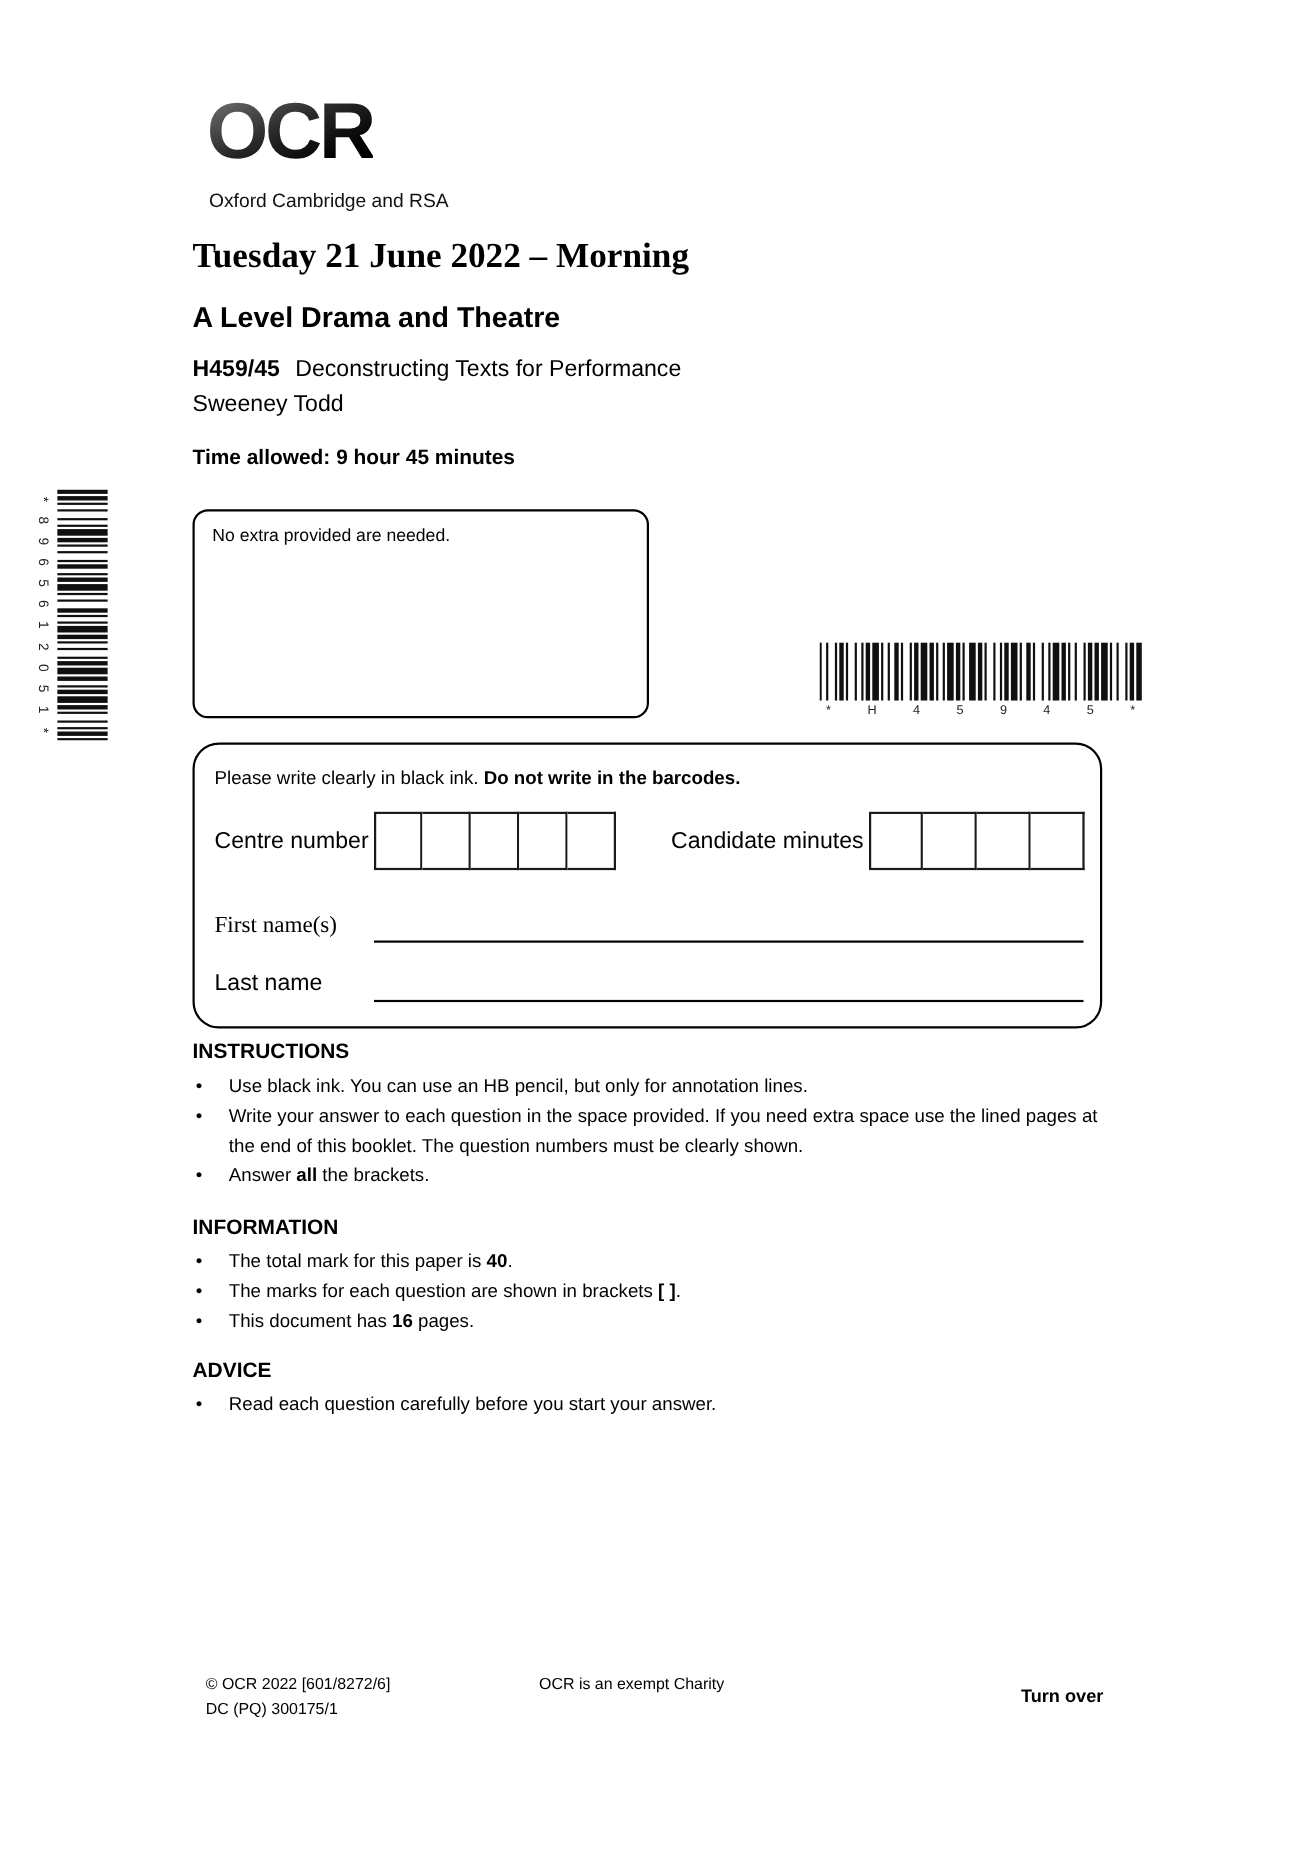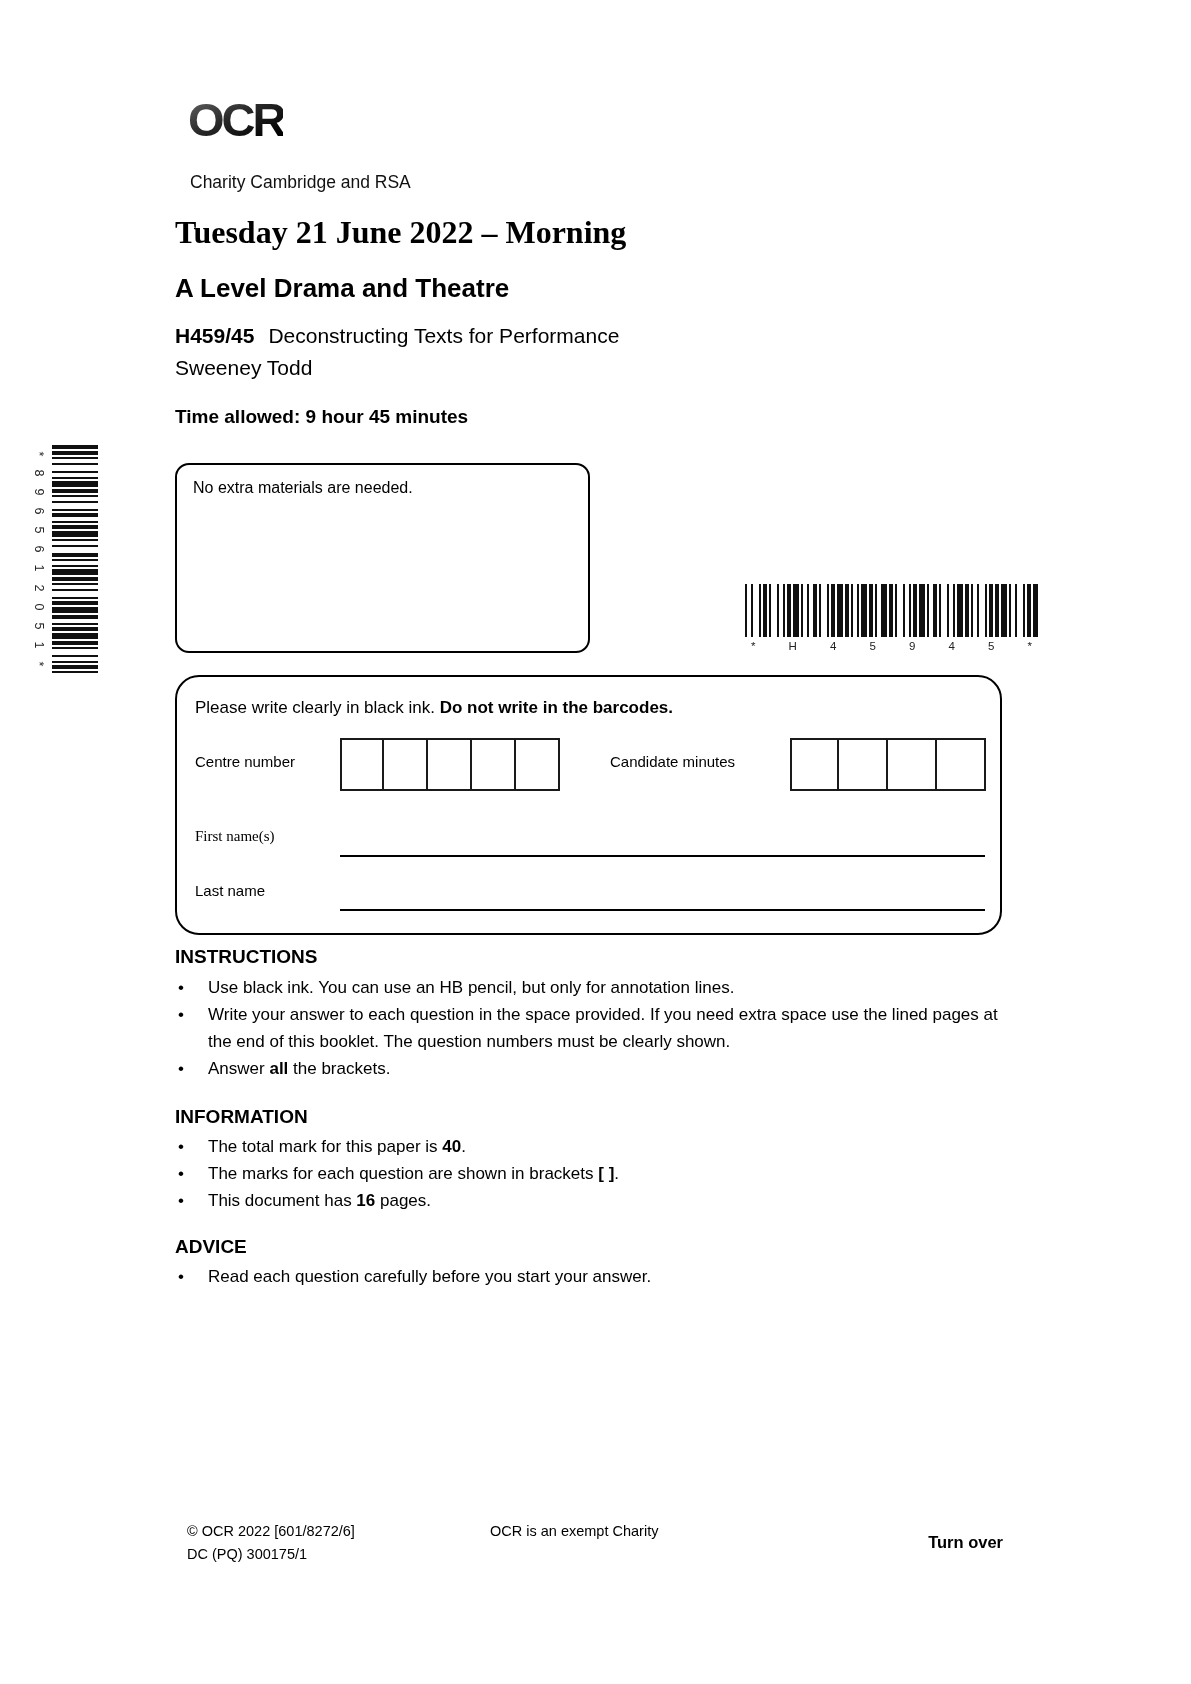--- a/index.html
+++ b/index.html
@@ -6,21 +6,21 @@
   html,body { background:#e8e8e8; }
   .page {
     position:relative; width:1191px; height:1684px; background:#ffffff;
     font-family:"Liberation Sans", sans-serif; color:#000; overflow:hidden;
     margin:0 auto;
   }
   .abs { position:absolute; }
 
   
   .logo-text {
-    font-size:47px; font-weight:bold; letter-spacing:-3px; line-height:72px;
+    font-size:72px; font-weight:bold; letter-spacing:-3px; line-height:72px;
     color:#161616;
     background:linear-gradient(155deg,#7a7a7a 0%,#2a2a2a 45%,#000 80%);
     -webkit-background-clip:text; background-clip:text;
     -webkit-text-fill-color:transparent;
   }
   .logo-tagline { font-size:17.5px; color:#111; }
 
   .title       { font-size:32px; font-weight:bold;font-family:Liberation Serif, serif; }
   .subtitle    { font-size:26px; font-weight:bold; }
   .codeline    { font-size:21px; }
@@ -28,21 +28,21 @@
   .subj2       { font-size:21px; }
   .time        { font-size:19px; font-weight:bold; }
 
   .roundbox { border:2.5px solid #000; background:#fff; }
   .materials-box { border-radius:14px; padding:14px 16px; font-size:16px; }
   .cand-box { border-radius:24px; }
 
   .ink-line { font-size:17px; }
   .ink-line .b { font-weight:bold; }
 
-  .field-label { font-size:15px;text-align:right; }
+  .field-label { font-size:21px;text-align:right; }
   .cellrow { display:flex; }
   .cell { width:44px; height:53px; border:2px solid #1a1a1a; border-left:none; background:#fff; }
   .cell:first-child { border-left:2px solid #1a1a1a; }
   .cell.wide { width:49px; }
   .writeline { height:0; border-bottom:2px solid #000; }
 
   .sect-head { font-size:19px; font-weight:bold; }
   .blist { font-size:17px; line-height:27px; }
   .blist .li { display:flex; }
   .blist .dot { width:30px; flex:0 0 30px; }
@@ -65,21 +65,21 @@
 
   .footer-small { font-size:14.5px; line-height:23px; }
   .turnover { font-size:16.5px; font-weight:bold; }
 </style>
 </head>
 <body>
 
 <div class="page">
 
   <div class="abs logo-text" style="left:188px; top:84px;">OCR</div>
-  <div class="abs logo-tagline" style="left:190px; top:172px;">Charity Cambridge and RSA</div>
+  <div class="abs logo-tagline" style="left:190px; top:172px;">Oxford Cambridge and RSA</div>
 
   <div class="abs title" style="left:175px; top:214px;">Tuesday 21 June 2022 – Morning</div>
   <div class="abs subtitle" style="left:175px; top:273px;">A Level Drama and Theatre</div>
   <div class="abs codeline" style="left:175px; top:324px;">
     <span class="code">H459/45</span><span>Deconstructing Texts for Performance</span>
   </div>
   <div class="abs subj2" style="left:175px; top:356px;">Sweeney Todd</div>
   <div class="abs time" style="left:175px; top:406px;">Time allowed: 9 hour 45 minutes</div>
 
   <div class="abs vchars" style="left:30px; top:448px; height:222px; width:18px;">
@@ -166,21 +166,21 @@
       <div class="bar k" style="height: 2px;"></div>
       <div class="bar w" style="height: 4px;"></div>
       <div class="bar k" style="height: 2px;"></div>
       <div class="bar w" style="height: 2px;"></div>
       <div class="bar k" style="height: 4px;"></div>
       <div class="bar w" style="height: 2px;"></div>
       <div class="bar k" style="height: 6px;"></div>
     </div>
 
   <div class="abs roundbox materials-box" style="left:175px; top:463px; width:415px; height:190px;">
-    <span>No extra materials are needed.</span>
+    <span>No extra provided are needed.</span>
   </div>
 
   <div class="abs hbarcode" style="left:745px; top:584px; width:293px; height:53px;">
       <div class="bar k" style="width: 2px;"></div>
       <div class="bar w" style="width: 4px;"></div>
       <div class="bar k" style="width: 2px;"></div>
       <div class="bar w" style="width: 6px;"></div>
       <div class="bar k" style="width: 2px;"></div>
       <div class="bar w" style="width: 2px;"></div>
       <div class="bar k" style="width: 4px;"></div>

